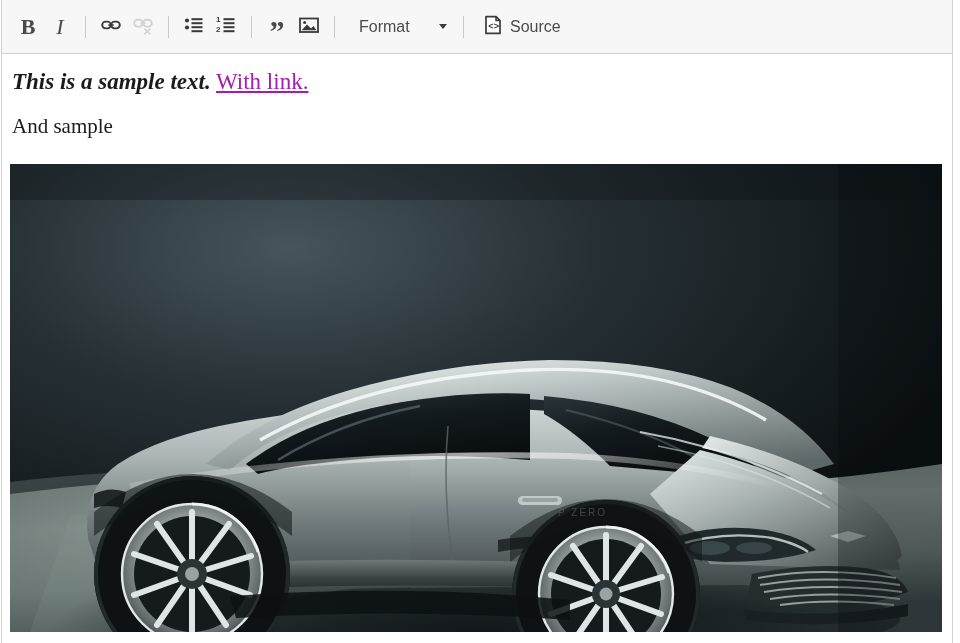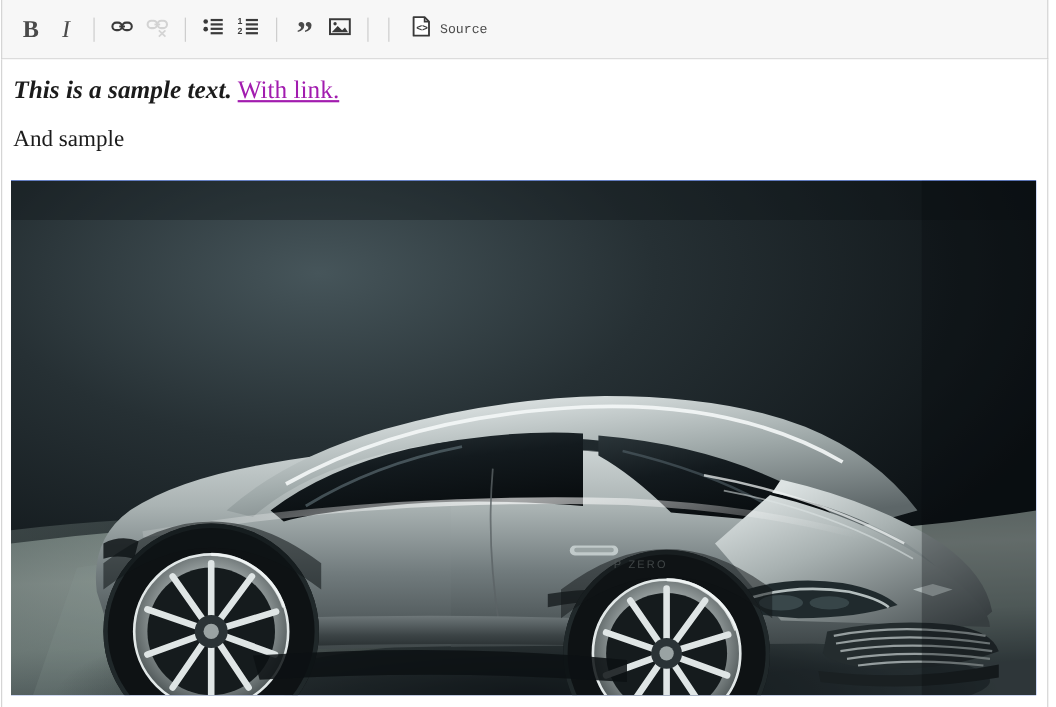--- a/index.html
+++ b/index.html
@@ -87,22 +87,22 @@
   }
   #source-btn {
     display: flex; align-items: center;
     height: 34px;
     padding: 0 9px;
     cursor: pointer;
     border: 1px solid transparent;
     border-radius: 3px;
   }
   #source-label {
-    font-family: Liberation Mono, monospace;
-    font-size: 12px;
+    font-family: Liberation Sans, sans-serif;
+    font-size: 16px;
     color: #4b4b4b;
     margin-left: 7px;
   }
   
   #editable {
     position: absolute;
     left: 1px; top: 54px;
     width: 952px;
     height: 589px;
     background: #ffffff;
@@ -237,20 +237,24 @@
             <rect x="2" y="4.5" width="18" height="13.5" fill="none" stroke="#3a3a3a" stroke-width="1.8"></rect>
             <circle cx="6.6" cy="8.6" r="1.5" fill="#3a3a3a"></circle>
             <path d="M3.6 16.3 L9 10.6 L13 14.4 L15.6 12.1 L18.4 16.3 Z" fill="#3a3a3a"></path>
           </svg>
         </span>
       </div>
     </div>
 
     <div class="tb-sep"></div>
 
+    <div id="format-combo" title="Paragraph Format">
+      <span id="format-label">Format</span>
+      <span class="caret"></span>
+    </div>
 
     <div class="tb-sep"></div>
 
     <div id="source-btn" title="Source">
       <span>
         <svg width="20" height="22" viewBox="0 0 20 22">
           <path d="M3 2.6 H13 L17 6.6 V19.4 H3 Z" fill="#ffffff" stroke="#3a3a3a" stroke-width="1.7" stroke-linejoin="round"></path>
           <path d="M13 2.6 V6.6 H17" fill="none" stroke="#3a3a3a" stroke-width="1.5"></path>
           <text x="5.3" y="15.2" font-family="Liberation Mono, monospace" font-size="9" font-weight="bold" fill="#3a3a3a">&lt;&gt;</text>
         </svg>

